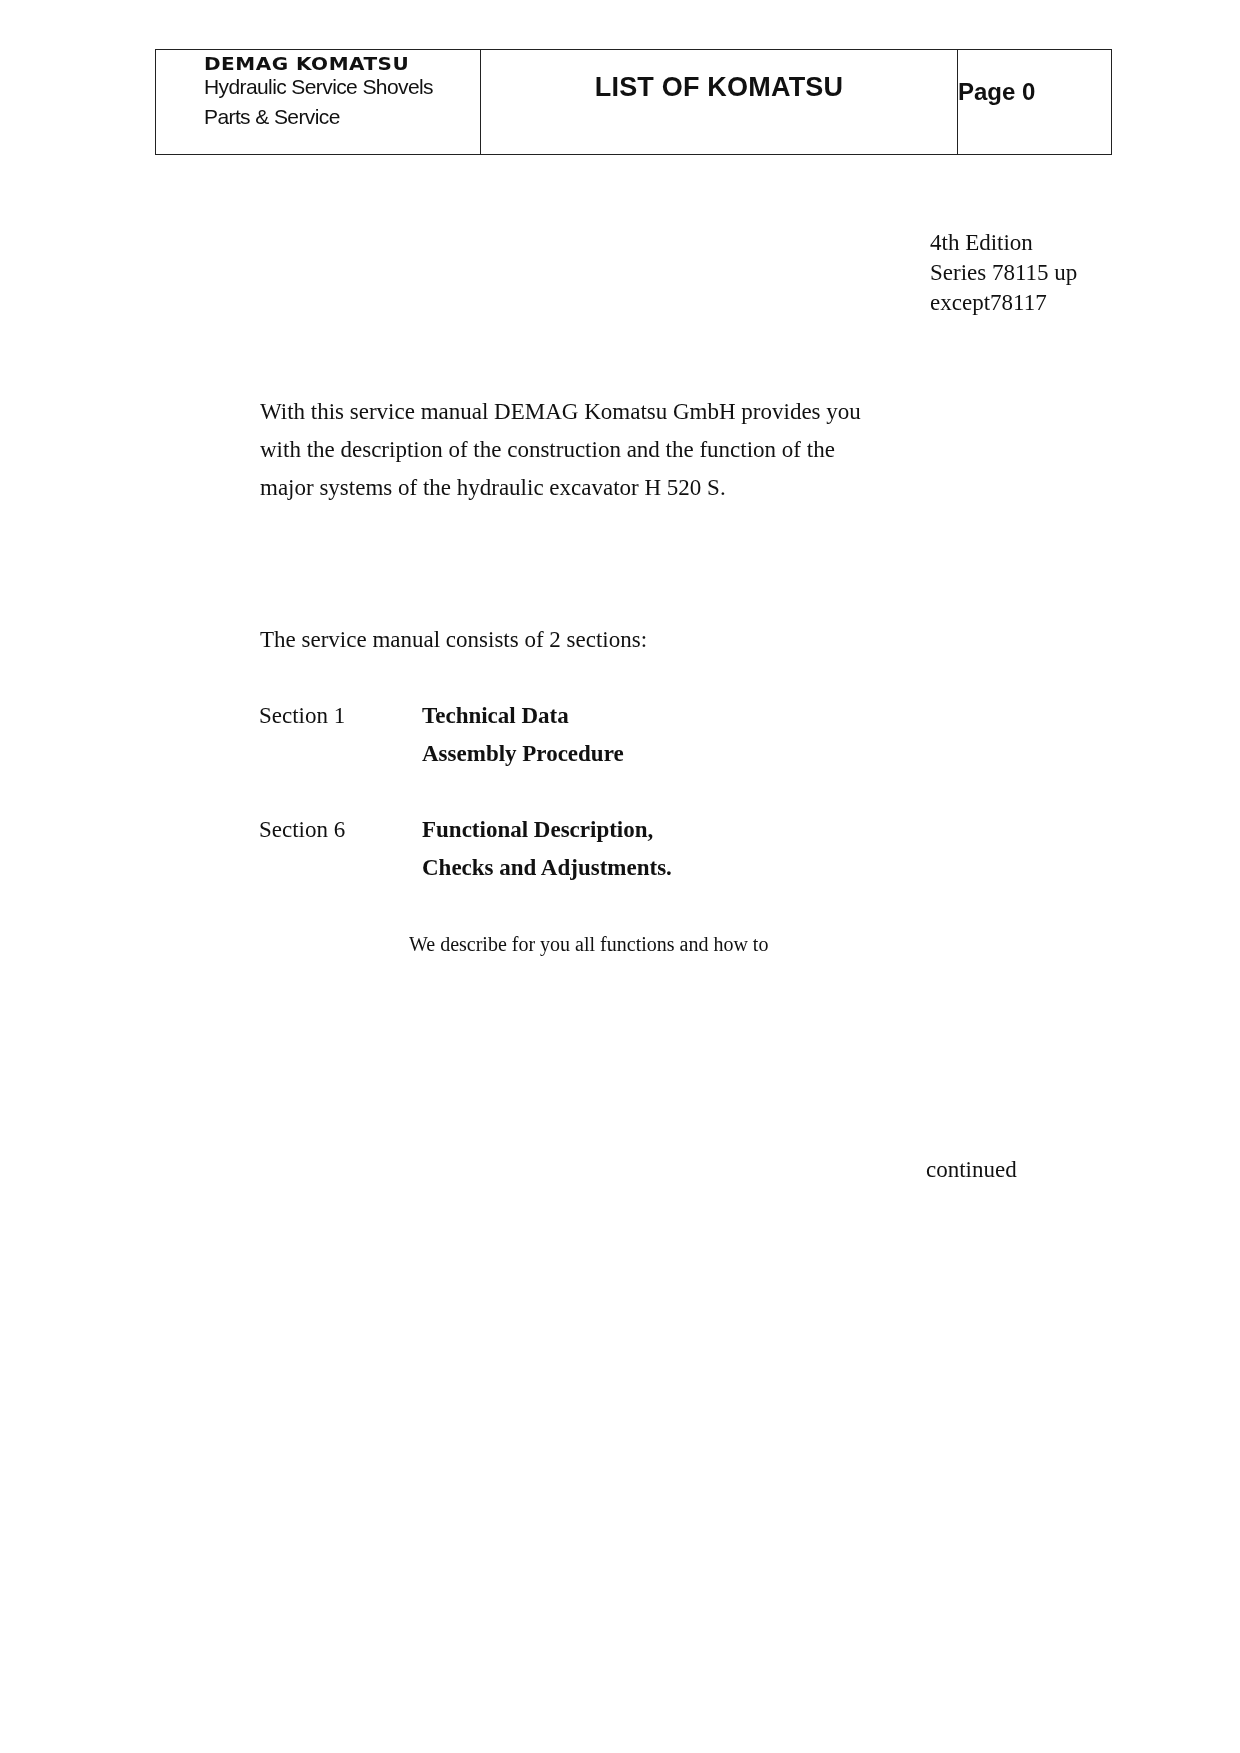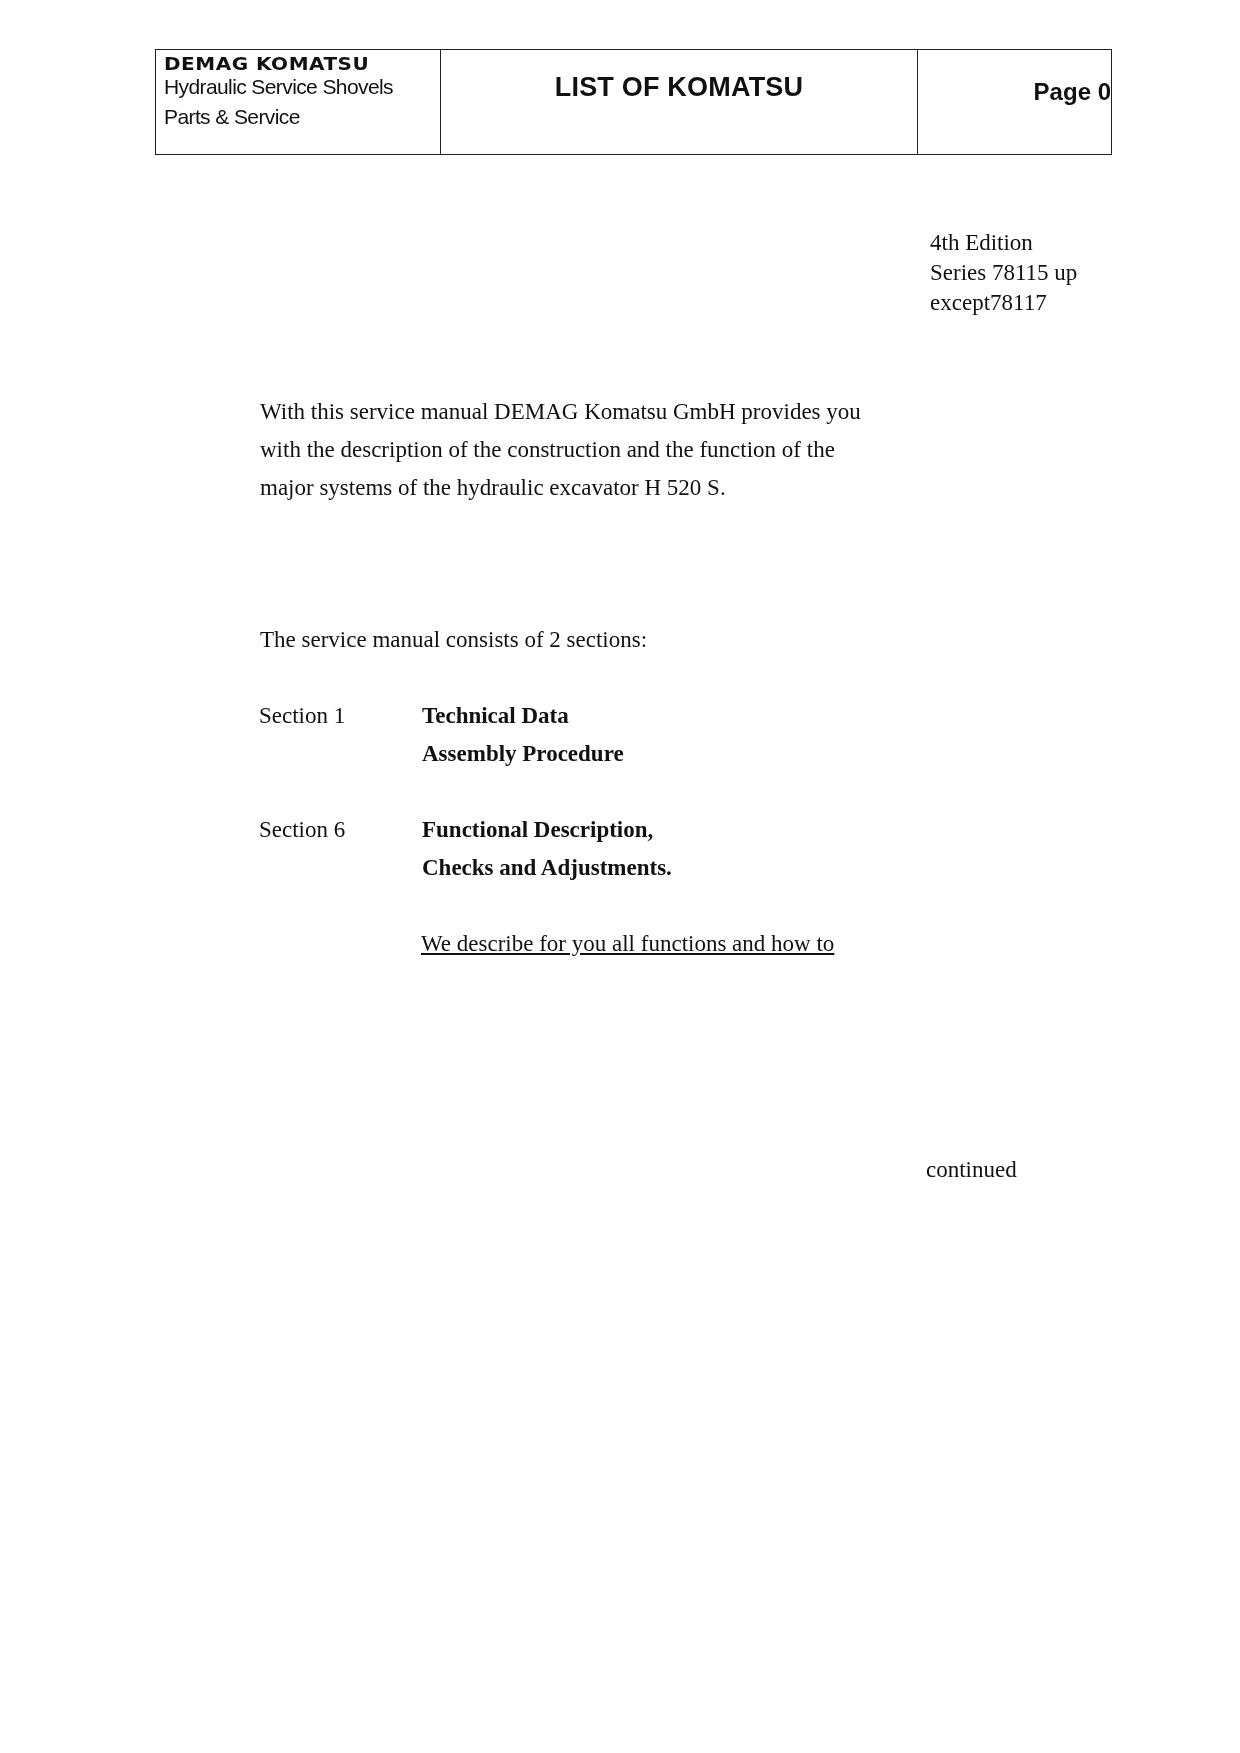--- a/index.html
+++ b/index.html
@@ -5,23 +5,23 @@
     html, body { margin: 0; padding: 0; background: #ffffff; }
     body {
       width: 1240px; height: 1753px; position: relative; overflow: hidden;
       font-family: "Liberation Serif", "DejaVu Serif", serif; color: #111;
     }
     .header {
       position: absolute; left: 155px; top: 49px; width: 957px; height: 106px;
       border: 1.5px solid #222; display: flex; box-sizing: border-box;
     }
     .hcell { box-sizing: border-box; height: 100%; }
-    .hcell-left { width: 285px; border-right: 1.5px solid #222; padding: 4px 0 0 8px; }
+    .hcell-left { width: 285px; border-right: 1.5px solid #222; padding: 4px 0 0 8px; margin-left: 40px; }
     .hcell-mid { width: 477px; border-right: 1.5px solid #222; display: flex; justify-content: center; padding-top: 22px; }
-    .hcell-right { flex: 1; display: flex; justify-content: flex-end; padding-top: 28px; }
+    .hcell-right { flex: 1; display: flex; justify-content: flex-start; padding-top: 28px; }
     .brand {
       font-family: "DejaVu Sans", sans-serif; font-weight: 900; font-size: 20px;
       letter-spacing: 0.5px; line-height: 22px; display: block; transform: scaleY(0.9);
       transform-origin: left top;
     }
     .brand-sub {
       font-family: "Liberation Sans", sans-serif; font-size: 21px; line-height: 34px;
       display: block; letter-spacing: -0.6px;
     }
     .brand-sub.first { line-height: 26px; margin-top: -2px; }
@@ -37,21 +37,21 @@
     }
     .edition span { display: block; }
     .para {
       position: absolute; left: 260px; width: 700px; font-size: 23px; line-height: 38px;
     }
     .para span { display: block; white-space: nowrap; }
     .section-row { position: absolute; left: 259px; font-size: 23px; line-height: 38px; }
     .section-label { position: absolute; left: 0; top: 0; white-space: nowrap; }
     .section-items { position: absolute; left: 163px; top: 0; white-space: nowrap; font-weight: 700; }
     .section-items span { display: block; }
-    .note { position: absolute; left: 421px; font-size: 23px; line-height: 38px; text-decoration: underline; }
+    .note { position: absolute; left: 409px; font-size: 20px; line-height: 38px; }
     .note span { display: block; white-space: nowrap; }
     .continued { position: absolute; left: 926px; top: 1157px; font-size: 23px; }
   </style>
 </head>
 <body>
 
 <div class="header">
   <div class="hcell hcell-left">
     <span class="brand">DEMAG KOMATSU</span>
     <span class="brand-sub first">Hydraulic Service Shovels</span>

